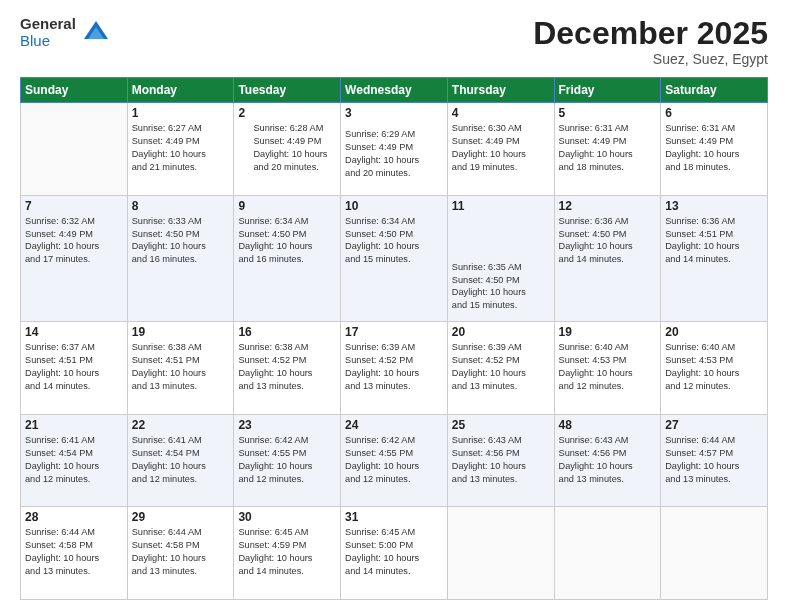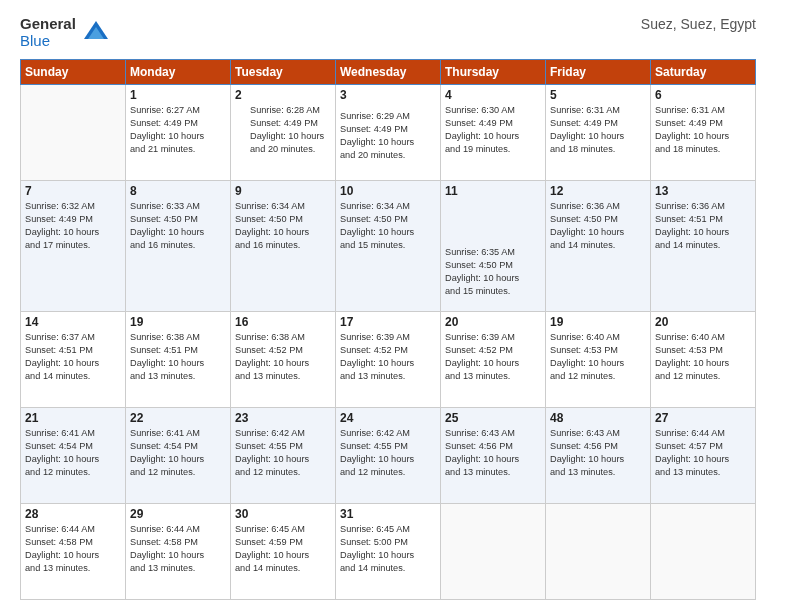--- a/index.html
+++ b/index.html
@@ -7,21 +7,21 @@
       width: 792px;
       height: 612px;
       background: #fff;
       font-family: Arial, sans-serif;
       font-size: 11px;
       color: #333;
     }
     .page {
       width: 792px;
       height: 612px;
-      padding: 16px 36px 12px 20px;
+      padding: 16px 24px 12px 20px;
       display: flex;
       flex-direction: column;
     }
     .header {
       display: flex;
       justify-content: space-between;
       align-items: flex-start;
       margin-bottom: 10px;
     }
     .logo {
@@ -63,21 +63,21 @@
       color: #555;
     }
     .calendar {
       flex: 1;
       border: 1px solid #ccc;
       border-collapse: collapse;
       width: 100%;
       table-layout: fixed;
     }
     .calendar th {
-      background-color: #c2410c;
+      background-color: #15803d;
       color: #fff;
       font-weight: bold;
       font-size: 12px;
       padding: 5px 4px;
       text-align: left;
       border: 1px solid #4a84c4;
     }
     .calendar td {
       border: 1px solid #ccc;
       vertical-align: top;
@@ -114,20 +114,21 @@
       <div class="logo-text">
         <span class="logo-general">General</span>
         <span class="logo-blue">Blue</span>
       </div>
       <svg class="logo-icon" viewBox="0 0 28 28" xmlns="http://www.w3.org/2000/svg">
         <polygon points="14,2 26,20 2,20" fill="#1a6fc4"></polygon>
         <polygon points="14,8 22,20 6,20" fill="#4a9fe0"></polygon>
       </svg>
     </div>
     <div class="header-right">
+      <div class="month-title">December 2025</div>
       <div class="location">Suez, Suez, Egypt</div>
     </div>
   </div>
 
   <table class="calendar">
     <thead>
       <tr>
       <th>Sunday</th>
           <th>Monday</th>
           <th>Tuesday</th>

